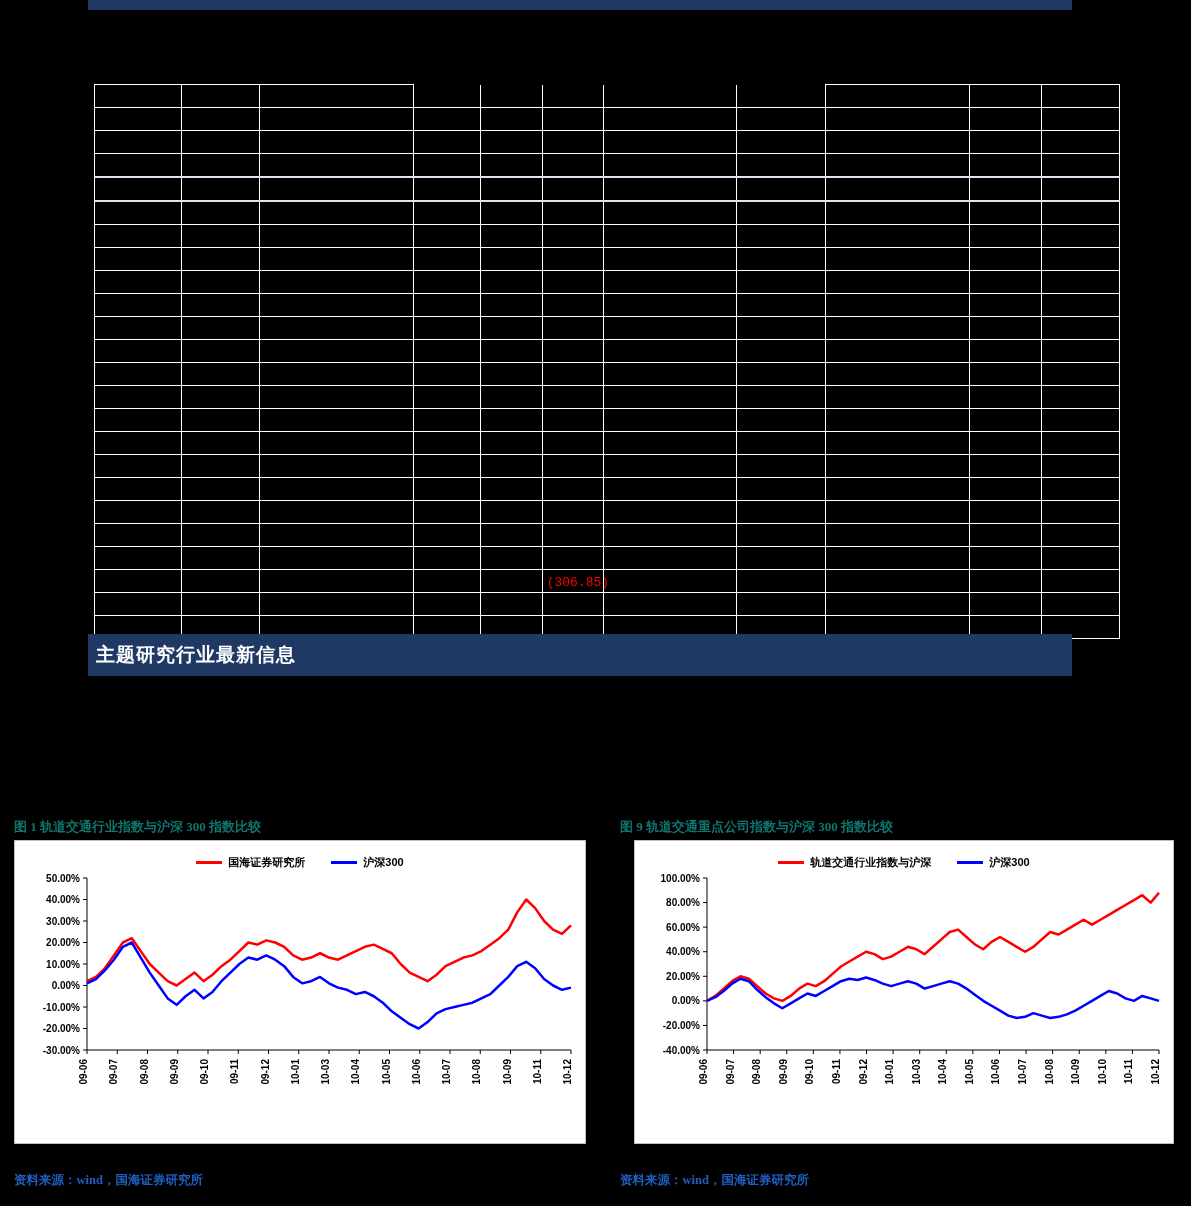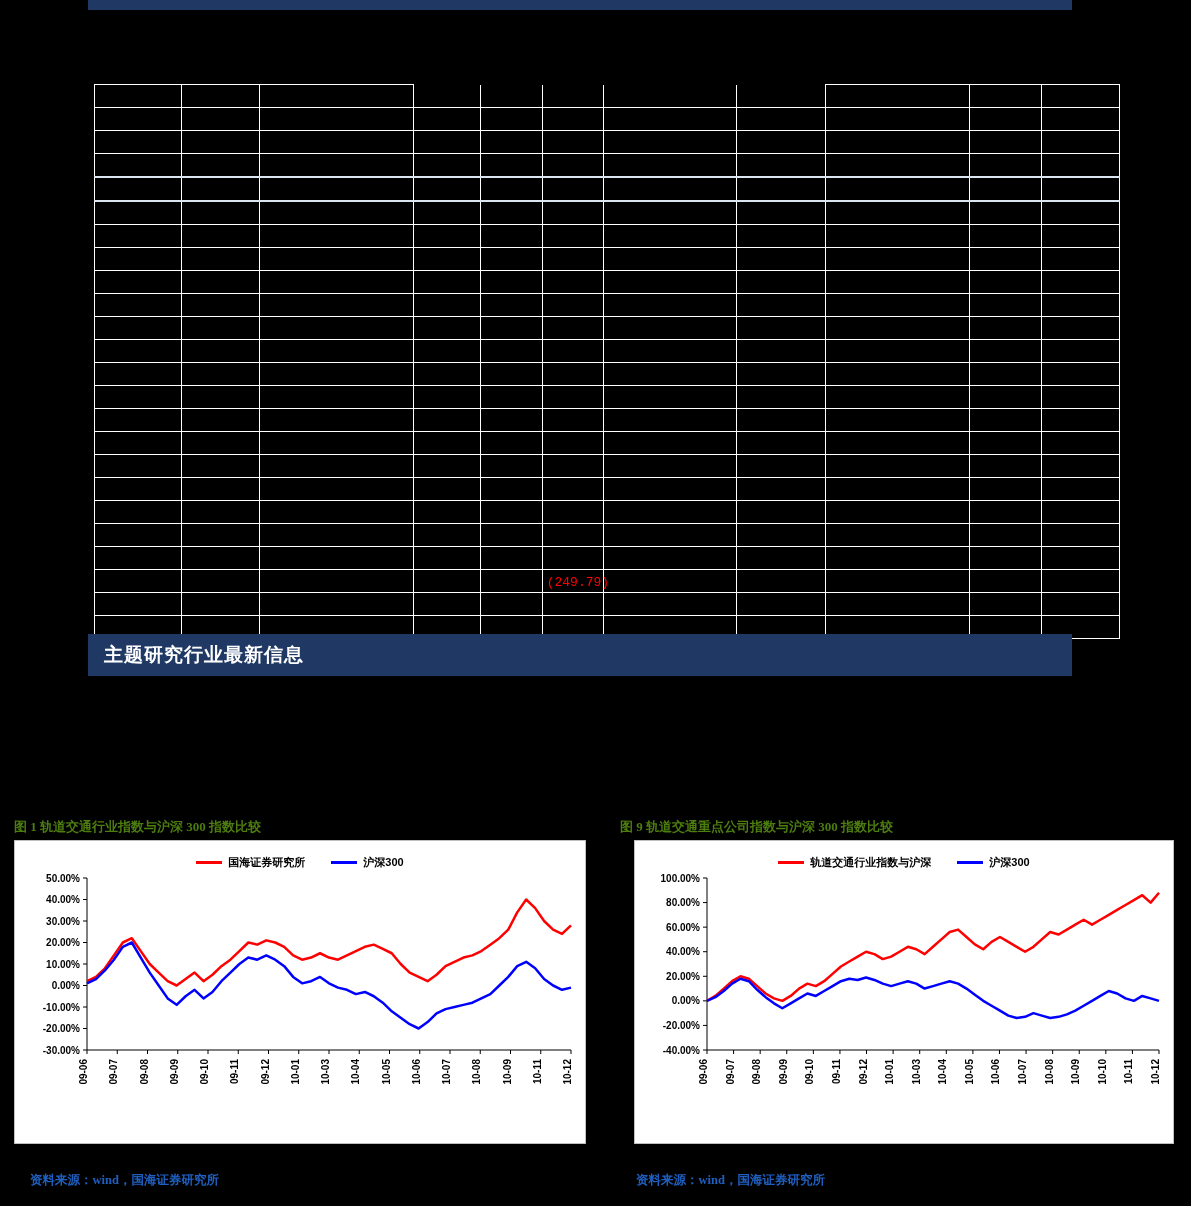--- a/index.html
+++ b/index.html
@@ -8,38 +8,38 @@
   .topbar{position:absolute;left:88px;top:0;width:984px;height:10px;background:#1f3864;}
 
   .grid-table{position:absolute;left:94px;top:84px;width:1026px;height:521px;}
   .grid-table table{border-collapse:collapse;width:100%;height:100%;table-layout:fixed;}
   .grid-table td{border:1px solid #ffffff;padding:0;height:22px;}
   .grid-table td.hl{border-top:2px solid #dbe5f1;border-bottom:2px solid #dbe5f1;}
   .redval{color:#ff0000;font-family:"Liberation Mono",monospace;font-size:13px;padding-left:4px;}
 
   .section-banner{position:absolute;left:88px;top:634px;width:984px;height:42px;background:#1f3864;}
   .section-banner .label{color:#ffffff;font-size:19px;font-weight:bold;font-family:Liberation Sans, sans-serif;
-     line-height:42px;padding-left:16px;letter-spacing:1px;}
-
-  .fig-title{position:absolute;color:#4d7c0f;font-size:13px;font-weight:bold;font-family:"Liberation Serif",serif;}
+     line-height:42px;padding-left:8px;letter-spacing:1px;}
+
+  .fig-title{position:absolute;color:#0f766e;font-size:13px;font-weight:bold;font-family:"Liberation Serif",serif;}
   .fig1-title{left:14px;top:818px;}
   .fig2-title{left:620px;top:818px;}
 
   .chart-box{position:absolute;background:#ffffff;border:1px solid #bfbfbf;}
   .chart1{left:14px;top:840px;width:570px;height:302px;}
   .chart2{left:634px;top:840px;width:538px;height:302px;}
 
   .legend{display:flex;justify-content:center;align-items:center;gap:26px;padding-top:14px;}
   .legend .item{display:flex;align-items:center;gap:6px;font-size:11px;color:#000;font-family:"Liberation Sans",sans-serif;font-weight:bold;}
   .legend .swatch{display:inline-block;width:26px;height:3px;}
 
   .plotwrap{position:relative;width:100%;height:238px;}
   .plotwrap svg{display:block;}
 
-  .source{position:absolute;color:#1f5fbf;font-size:12.5px;font-weight:bold;font-family:"Liberation Serif",serif;margin-left:16px;}
+  .source{position:absolute;color:#1f5fbf;font-size:12.5px;font-weight:bold;font-family:"Liberation Serif",serif;}
   .src1{left:14px;top:1172px;}
   .src2{left:620px;top:1172px;}
 </style>
 </head>
 <body>
 
 <div class="topbar"></div>
 
 <div class="grid-table">
   <table id="gridtable">
@@ -316,21 +316,21 @@
           <td style="width: 130px;"></td>
           <td style="width: 65px;"></td>
           <td style="width: 70px;"></td>
         </tr>
         <tr>
           <td style="width: 78px;"></td>
           <td style="width: 70px;"></td>
           <td style="width: 140px;"></td>
           <td style="width: 60px;"></td>
           <td style="width: 55px;"></td>
-          <td style="width: 55px;"><span class="redval">(249.79)</span></td>
+          <td style="width: 55px;"><span class="redval">(306.85)</span></td>
           <td style="width: 120px;"></td>
           <td style="width: 80px;"></td>
           <td style="width: 130px;"></td>
           <td style="width: 65px;"></td>
           <td style="width: 70px;"></td>
         </tr>
         <tr>
           <td style="width: 78px;"></td>
           <td style="width: 70px; border-top: none;"></td>
           <td style="width: 140px; border-top: none;"></td>

